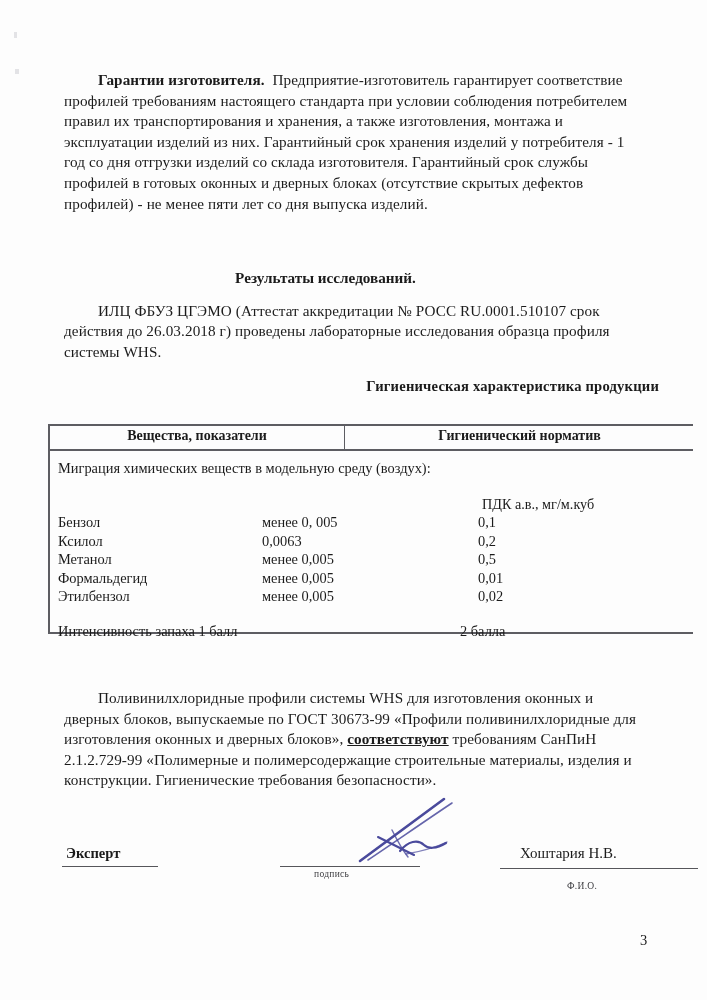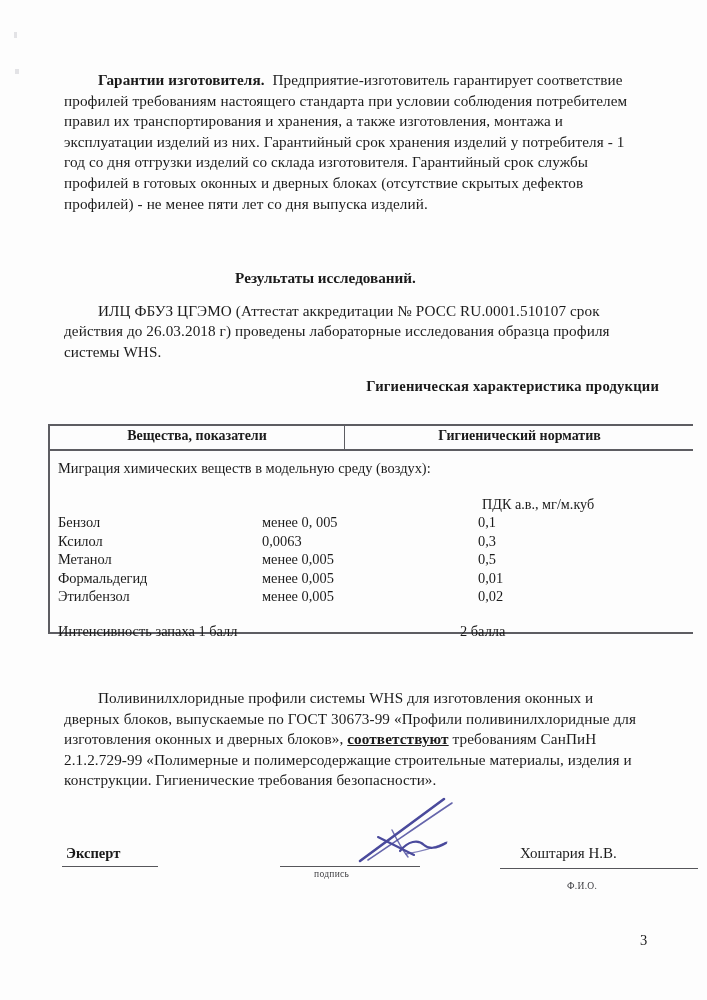--- a/index.html
+++ b/index.html
@@ -252,21 +252,21 @@
 
       <div class="rows">
         <div class="row">
           <span class="cell-name">Бензол</span>
           <span class="cell-meas">менее 0, 005</span>
           <span class="cell-norm">0,1</span>
         </div>
         <div class="row">
           <span class="cell-name">Ксилол</span>
           <span class="cell-meas">0,0063</span>
-          <span class="cell-norm">0,3</span>
+          <span class="cell-norm">0,2</span>
         </div>
         <div class="row">
           <span class="cell-name">Метанол</span>
           <span class="cell-meas">менее 0,005</span>
           <span class="cell-norm">0,5</span>
         </div>
         <div class="row">
           <span class="cell-name">Формальдегид</span>
           <span class="cell-meas">менее 0,005</span>
           <span class="cell-norm">0,01</span>

